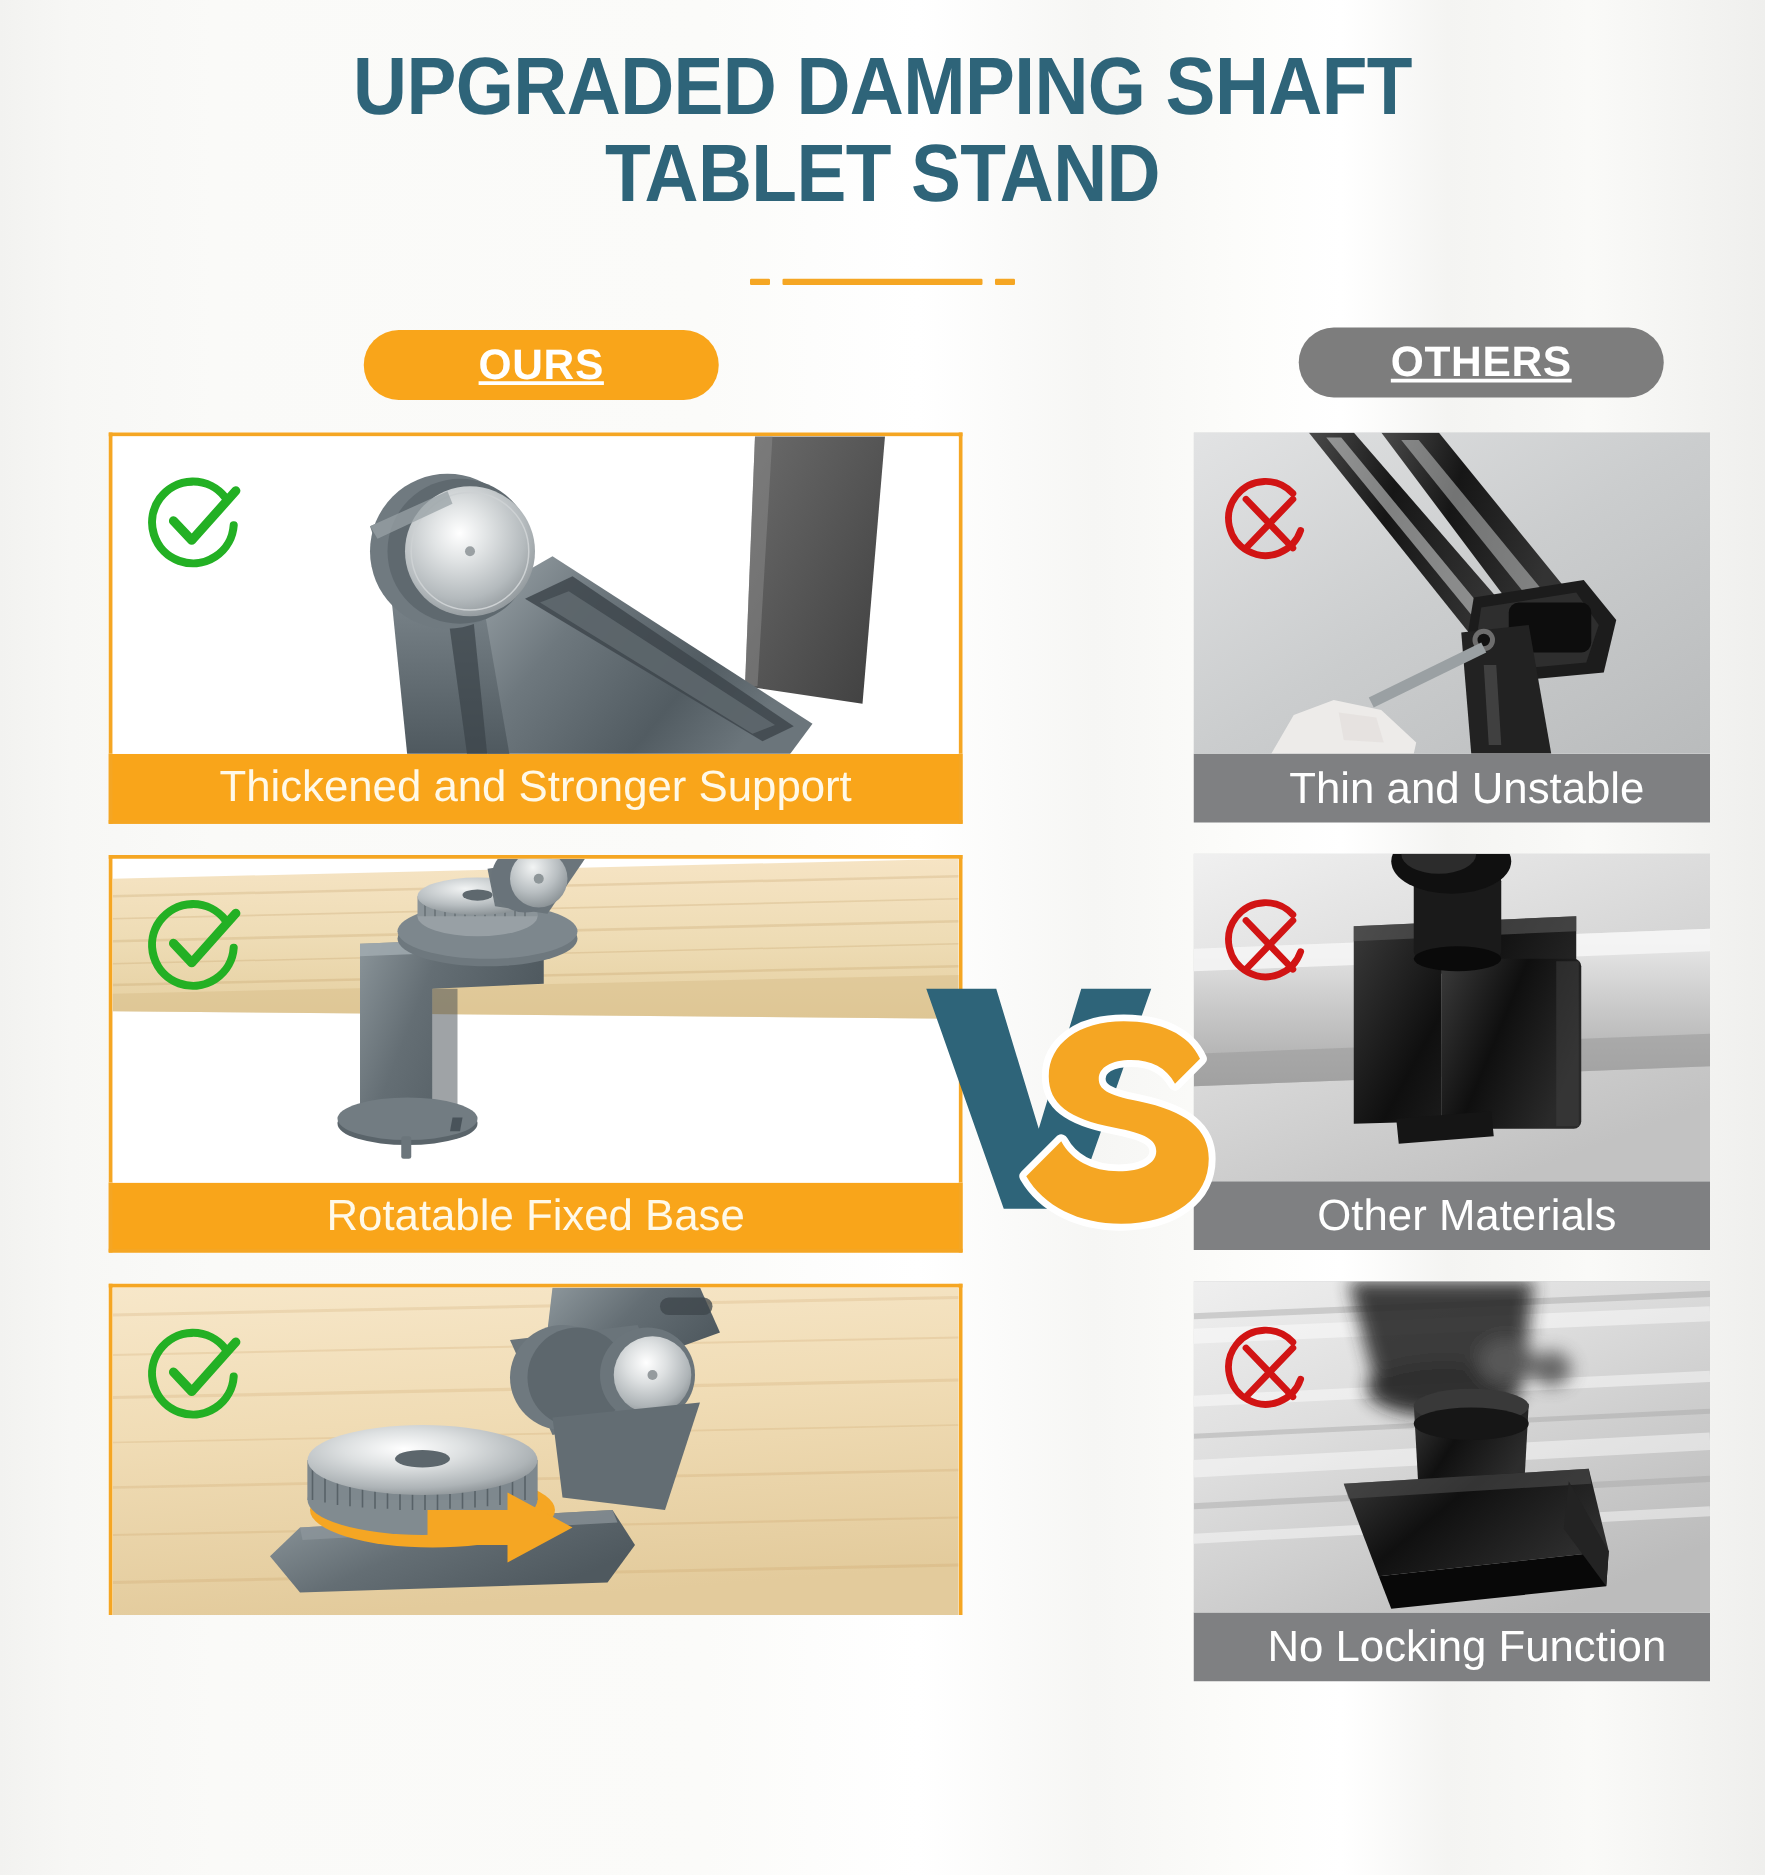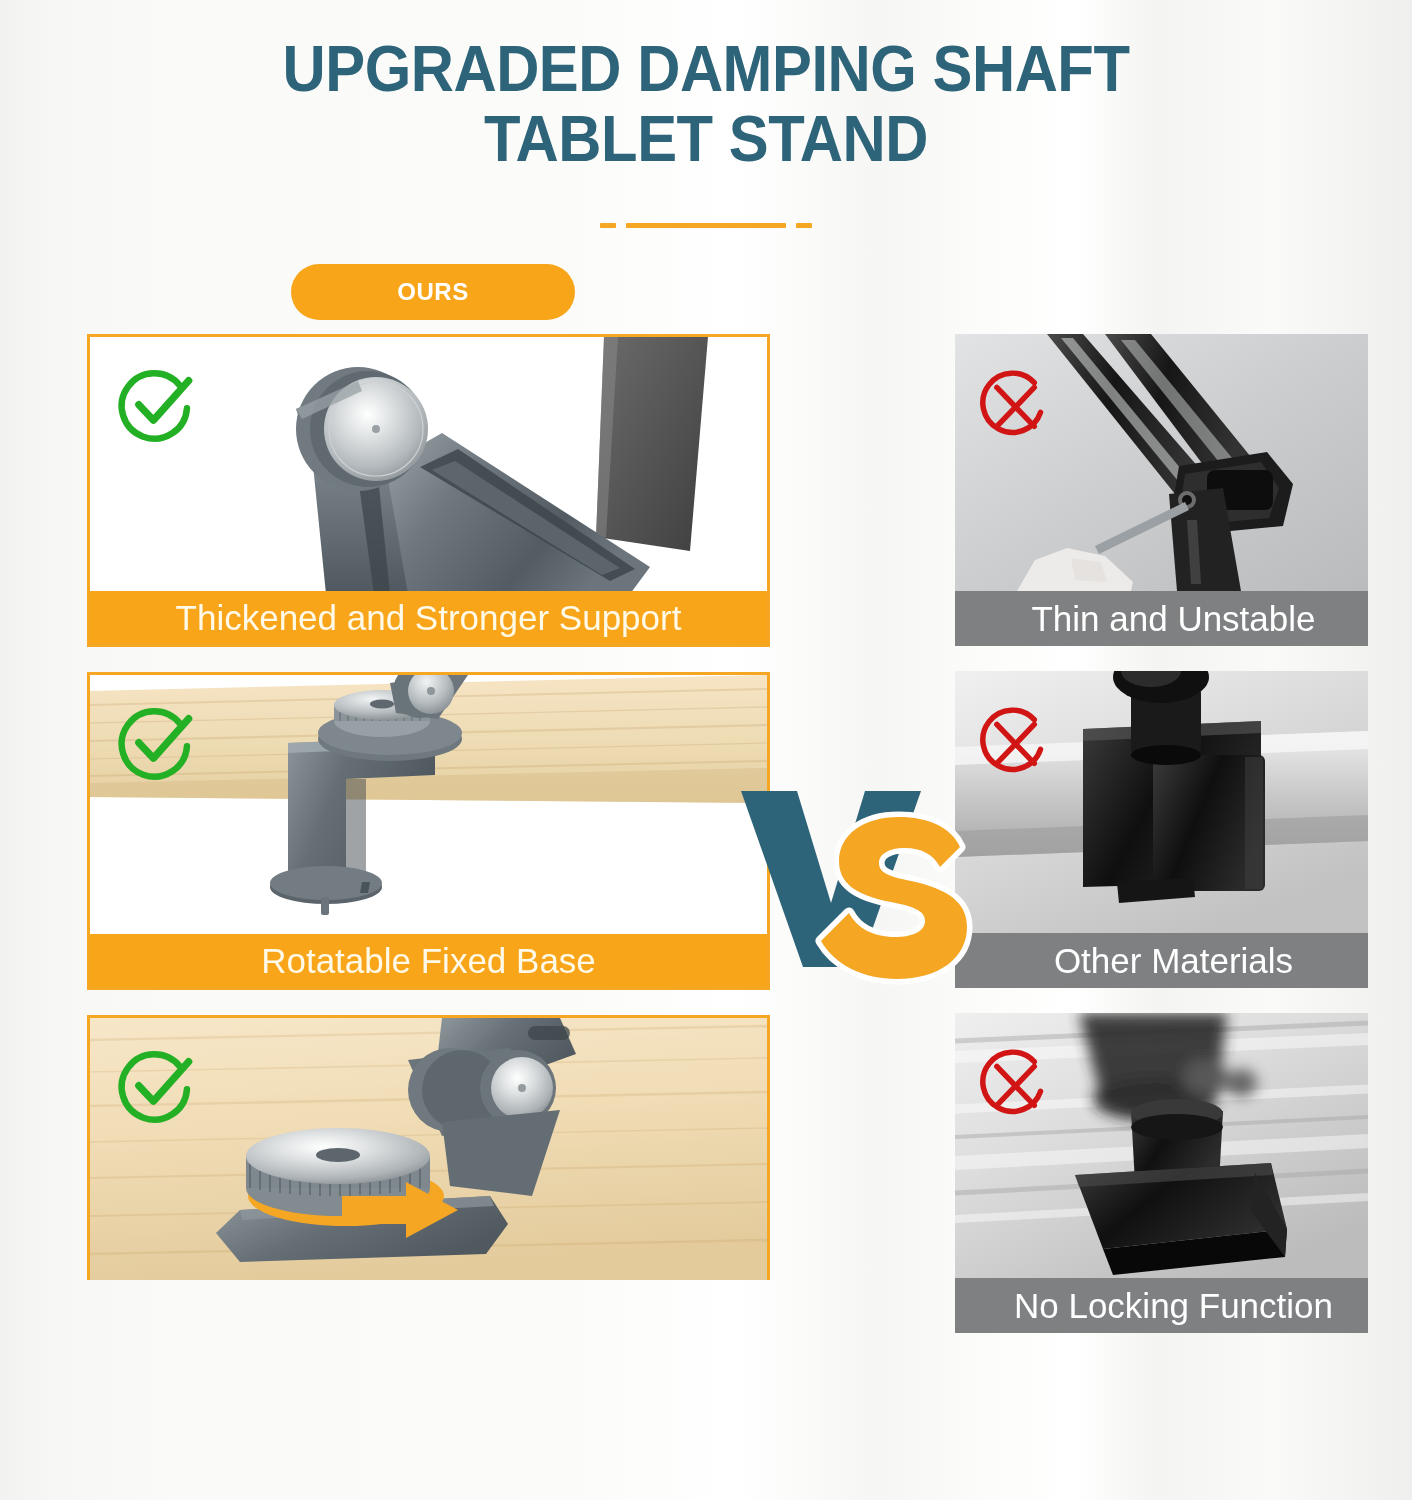--- a/index.html
+++ b/index.html
@@ -52,37 +52,38 @@
   .divider .dash-l{ width:160px; height:5px; background:#F5A623; border-radius:1px;}
 
   
   .badge{
     position:absolute;
     height:56px;
     border-radius:28px;
     display:flex; align-items:center; justify-content:center;
     color:#ffffff;
     font-weight:bold;
-    font-size:24px;
+    font-size:34px;
     letter-spacing:0.5px;
+    text-decoration:underline;
   }
   .badge-ours{
     left:291px; top:264px; width:284px;
     background:#F9A51A;
   }
   .badge-others{
     left:1039px; top:262px; width:292px;
     background:#7D7D7D;
   }
 
   
   .col-ours{ position:absolute; left:87px; top:334px; width:683px; }
   .col-others{ position:absolute; left:955px; top:334px; width:413px; }
 
-  .card{ position:relative; margin-bottom:25px; }
+  .card{ position:relative; margin-bottom:25px;margin-top:12px; }
 
   
   .card-ours .frame{
     border:3px solid #F5A623;
     border-bottom:none;
     background:#ffffff;
     height:256px;
     position:relative;
     overflow:hidden;
   }
@@ -148,20 +149,21 @@
     <span class="title-line">TABLET STAND</span>
   </div>
 
   <div class="divider">
     <span class="dash-s"></span>
     <span class="dash-l"></span>
     <span class="dash-s"></span>
   </div>
 
   <div class="badge badge-ours">OURS</div>
+  <div class="badge badge-others">OTHERS</div>
 
   <div class="col-ours">
 
     <div class="card card-ours r1">
       <div class="frame">
         <svg class="scene" viewBox="0 0 677 257" preserveAspectRatio="none">
           <defs>
             <linearGradient id="mg1" x1="0" y1="0" x2="1" y2="0.5">
               <stop offset="0" stop-color="#9aa3a8"></stop>
                 <stop offset="0.35" stop-color="#6e787e"></stop>

